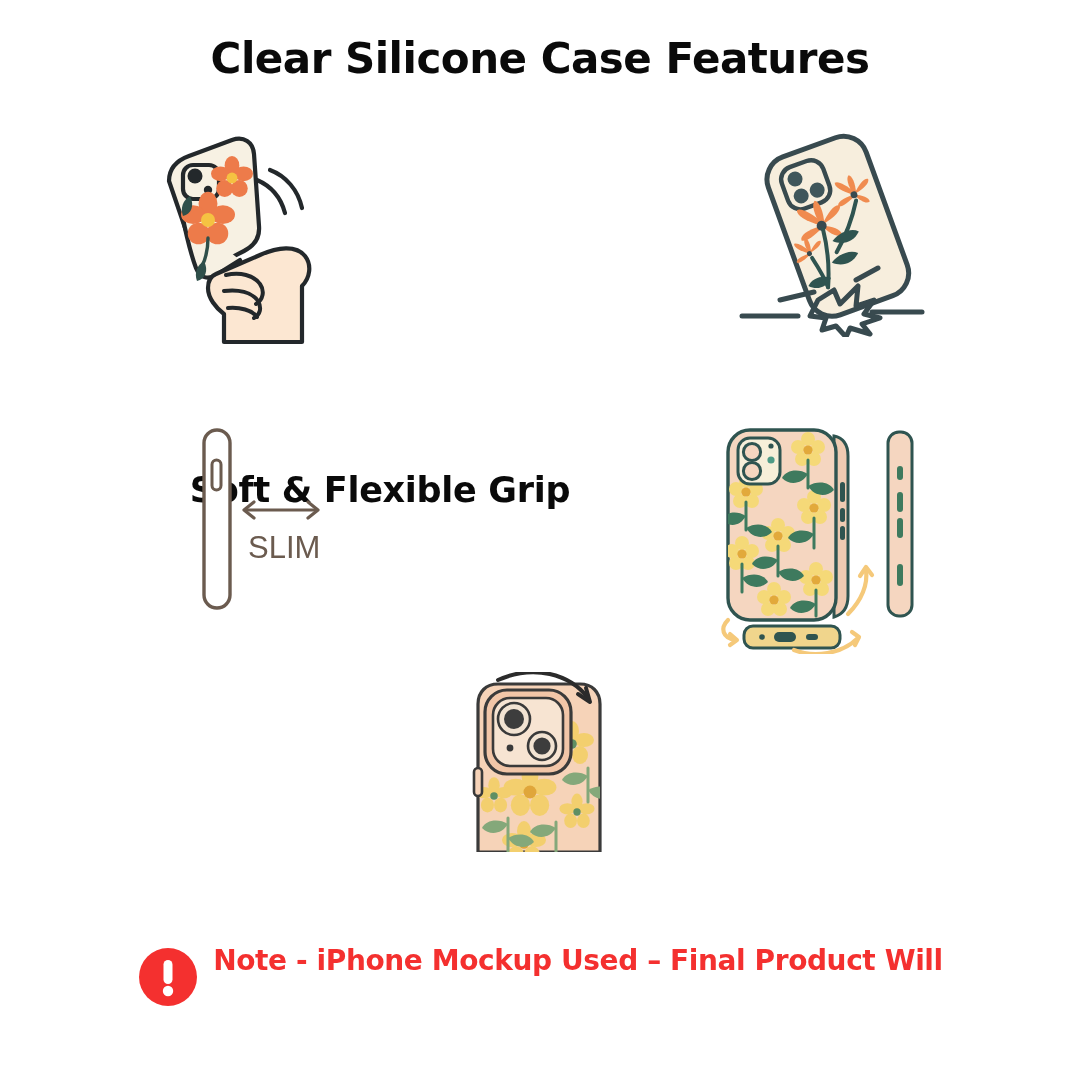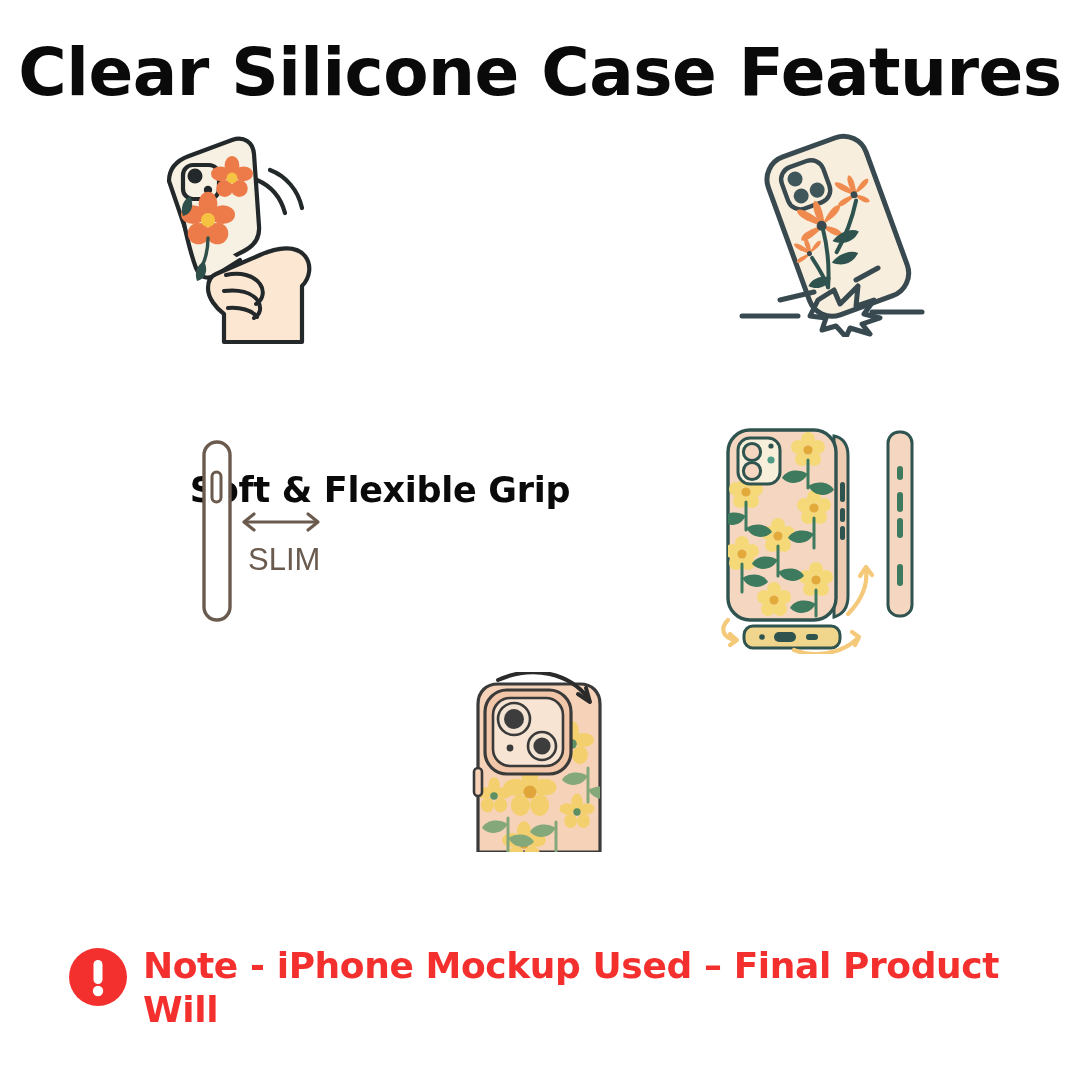--- a/index.html
+++ b/index.html
@@ -8,21 +8,21 @@
     background:#ffffff;
     font-family:"Liberation Sans", sans-serif;
     overflow:hidden;
     position:relative;
   }
   #page{position:relative;width:1080px;height:1080px;}
 
   .title{
     position:absolute;top:34px;left:0;width:1080px;
     text-align:center;
-    font-size:66px;font-weight:700;color:#0a0a0a;
+    font-size:42px;font-weight:700;color:#0a0a0a;
     letter-spacing:-0.5px;
     font-family:"DejaVu Sans","Liberation Sans",sans-serif;
   }
 
   .feature{position:absolute;}
   .feature .art{position:absolute;left:0;top:0;}
   .f-label{
     position:absolute;
     text-align:center;
     font-size:35px;font-weight:700;color:#0a0a0a;
@@ -30,37 +30,37 @@
     letter-spacing:-0.3px;
     white-space:nowrap;
   }
 
   
   #feat-grip{left:120px;top:118px;width:280px;height:230px;}
   #lbl-grip{left:0px;top:352px;width:520px;}
 
   #feat-shock{left:722px;top:122px;width:220px;height:215px;}
 
-  #feat-slim{left:196px;top:436px;width:160px;height:190px;text-align:center;}
+  #feat-slim{left:196px;top:424px;width:160px;height:190px;text-align:center;}
 
   #feat-ports{left:716px;top:424px;width:220px;height:230px;}
 
   #feat-camera{left:452px;top:672px;width:190px;height:180px;}
 
   
   .note-wrap{
     position:absolute;left:0;top:944px;width:1080px;
     display:flex;align-items:flex-start;justify-content:center;
   }
   .note-badge{
     width:62px;height:62px;flex:0 0 62px;margin-top:2px;margin-right:14px;
   }
   .note-text{
     color:#F4302F;
-    font-size:36px;font-weight:700;line-height:1.22;
+    font-size:28px;font-weight:700;line-height:1.22;
     font-family:"DejaVu Sans","Liberation Sans",sans-serif;
     max-width:870px;text-align:left;letter-spacing:-0.4px;
   }
   .note-line2{display:block;}
 </style>
 </head>
 <body>
 
 <div id="page">
 

